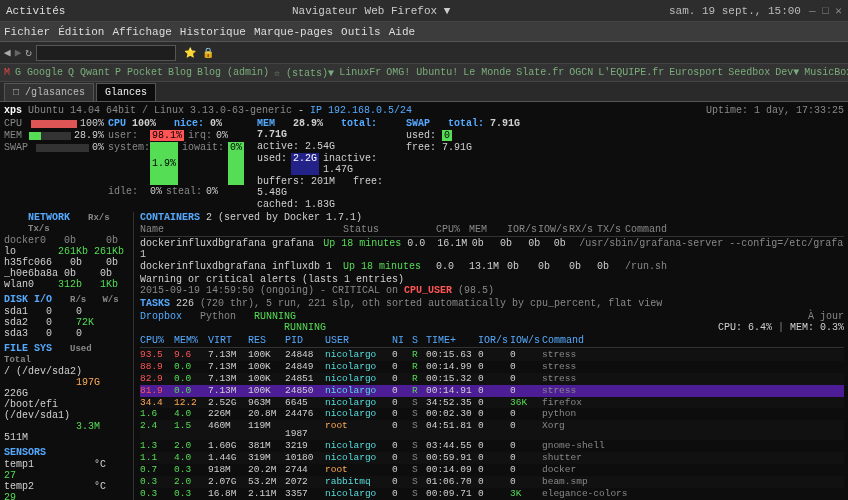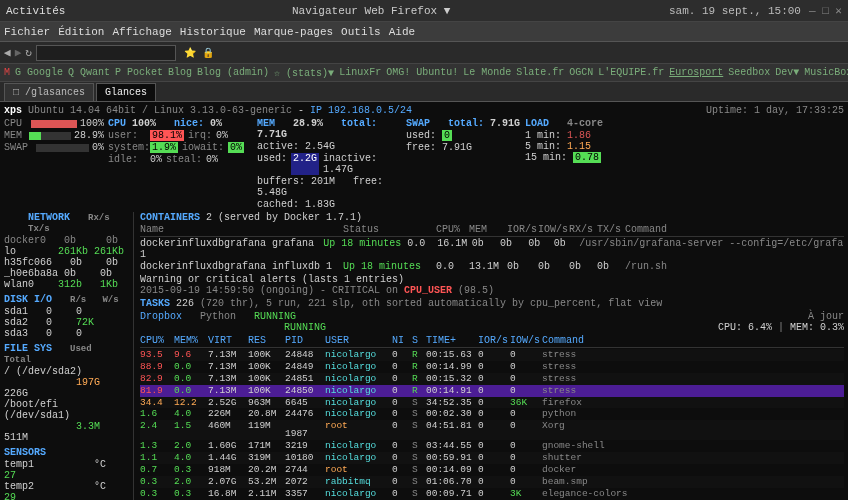--- a/index.html
+++ b/index.html
@@ -129,21 +129,21 @@
   <span style="color:#7aad7a;">P Pocket</span>
   <span style="color:#7aad7a;">Blog</span>
   <span style="color:#7aad7a;">Blog (admin)</span>
   <span style="color:#7aad7a;">☆ (stats)▼</span>
   <span style="color:#7aad7a;">LinuxFr</span>
   <span style="color:#7aad7a;">OMG! Ubuntu!</span>
   <span style="color:#7aad7a;">Le Monde</span>
   <span style="color:#7aad7a;">Slate.fr</span>
   <span style="color:#7aad7a;">OGCN</span>
   <span style="color:#7aad7a;">L'EQUIPE.fr</span>
-  <span style="color:#7aad7a;text-decoration:underline;">Eurosport</span>
+  <span style="color:#7aad7a;">Eurosport</span>
   <span style="color:#7aad7a;">Seedbox</span>
   <span style="color:#7aad7a;">Dev▼</span>
   <span style="color:#7aad7a;">MusicBox</span>
 
 </div>
 
 <div id="tabs" style="background:#2a2a2a; height:20px; display:flex; align-items:flex-end; border-bottom:1px solid #555; padding-left:4px;">
   <div style="background:#333; border:1px solid #555; border-bottom:none; padding:2px 8px; font-size:10px; color:#bbb; height:18px; display:flex; align-items:center; margin-right:2px;">□ /glasances</div>
   <div style="background:#0d0d0d; border:1px solid #555; border-bottom:none; padding:2px 8px; font-size:10px; color:#eee; height:18px; display:flex; align-items:center; margin-right:2px;">Glances</div>
 </div>
@@ -184,21 +184,21 @@
     <div style="width:145px; flex-shrink:0; font-size:10px;">
       <div style="color:#5af; font-weight:bold; margin-bottom:1px;">CPU <span style="color:#d0d0d0;">100%</span> &nbsp; nice: <span style="color:#d0d0d0;">0%</span></div>
       <div style="display:flex; gap:4px; margin-bottom:1px;">
         <span style="color:#888; width:38px;">user:</span>
         <span style="background:#f55; color:#000; padding:0 2px;">98.1%</span>
         <span style="color:#888;">irq:</span> 
           <span style="color:#d0d0d0;">0%</span>
       </div>
       <div style="display:flex; gap:4px; margin-bottom:1px;">
         <span style="color:#888; width:38px;">system:</span>
-        <span style="background:#5d5; color:#000; padding:0 2px;">1.9%</span>
+        <span style="background:#5d5; color:#000; padding:16px 2px;">1.9%</span>
         <span style="color:#888;">iowait:</span> 
           <span style="background:#5d5; color:#000; padding:0 2px;">0%</span>
       </div>
       <div style="display:flex; gap:4px; margin-bottom:1px;">
         <span style="color:#888; width:38px;">idle:</span>
         <span style="color:#d0d0d0;">0%</span>
         <span style="color:#888;">steal:</span> 
           <span style="color:#d0d0d0;">0%</span>
       </div>
     </div>
@@ -214,26 +214,20 @@
       <div style="margin-bottom:1px;">buffers: <span style="color:#d0d0d0;">201M</span> &nbsp; free: <span style="color:#d0d0d0;">5.48G</span></div>
       <div>cached: <span style="color:#d0d0d0;">1.83G</span></div>
     </div>
 
     <div style="width:115px; flex-shrink:0; font-size:10px;">
       <div style="color:#5af; font-weight:bold; margin-bottom:1px;">SWAP &nbsp; total: <span style="color:#d0d0d0;">7.91G</span></div>
       <div style="margin-bottom:1px;">used: <span style="background:#5d5; color:#000; padding:0 2px;">0</span></div>
       <div>free: <span style="color:#d0d0d0;">7.91G</span></div>
     </div>
 
-    <div style="width:80px; flex-shrink:0; font-size:10px;">
-      <div style="color:#5af; font-weight:bold; margin-bottom:1px;">LOAD &nbsp; <span style="color:#888;">4-core</span></div>
-      <div>1 min: <span style="color:#d55;">1.86</span></div>
-      <div>5 min: <span style="color:#fa5;">1.15</span></div>
-      <div>15 min: <span style="background:#5d5; color:#000; padding:0 2px;">0.78</span></div>
-    </div>
   </div>
 
   <div style="display:flex; gap:6px; font-size:10px; height:calc(100% - 60px);">
 
     <div style="width:130px; flex-shrink:0; border-right:1px solid #333; padding-right:4px; font-size:10px;">
 
       <div>
         <div style="color:#5af; font-weight:bold; margin-bottom:1px;padding-left:24px;">NETWORK &nbsp; <span style="color:#888; font-size:9px;">Rx/s &nbsp; Tx/s</span></div>
         <div style="color:#888;">docker0 &nbsp; 0b &nbsp;&nbsp;&nbsp; 0b</div>
         <div>lo &nbsp;&nbsp;&nbsp;&nbsp;&nbsp; <span style="color:#5d5;">261Kb</span> <span style="color:#5d5;">261Kb</span></div>
@@ -439,21 +433,21 @@
             <span style="width:12px; color:#888;">S</span>
             <span style="width:50px;">04:51.81</span>
             <span style="width:30px;">0</span>
             <span style="width:30px;">0</span>
             <span style="color:#888;">Xorg</span>
         </div>
         <div style="display:flex; gap:2px; background:#0d0d0d;">
           <span style="width:32px; color:#5d5;">1.3</span>
             <span style="width:32px; color:#5d5;">2.0</span>
             <span style="width:38px;">1.60G</span>
-            <span style="width:35px;">171M</span>
+            <span style="width:35px;">381M</span>
             <span style="width:38px;">3219</span>
             <span style="width:65px; color:#5dd;">nicolargo</span>
             <span style="width:18px;">0</span>
             <span style="width:12px; color:#888;">S</span>
             <span style="width:50px;">03:44.55</span>
             <span style="width:30px;">0</span>
             <span style="width:30px;">0</span>
             <span style="color:#888;">gnome-shell</span>
         </div>
         <div style="display:flex; gap:2px; background:#111;">

